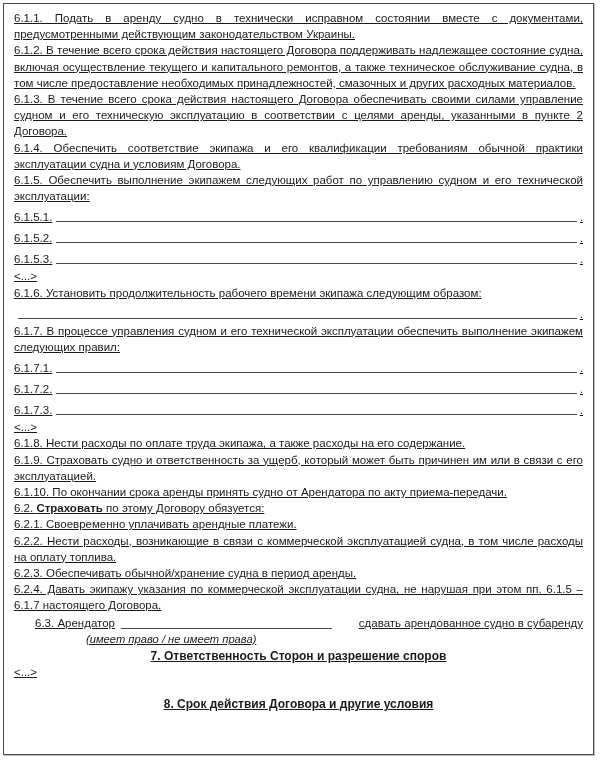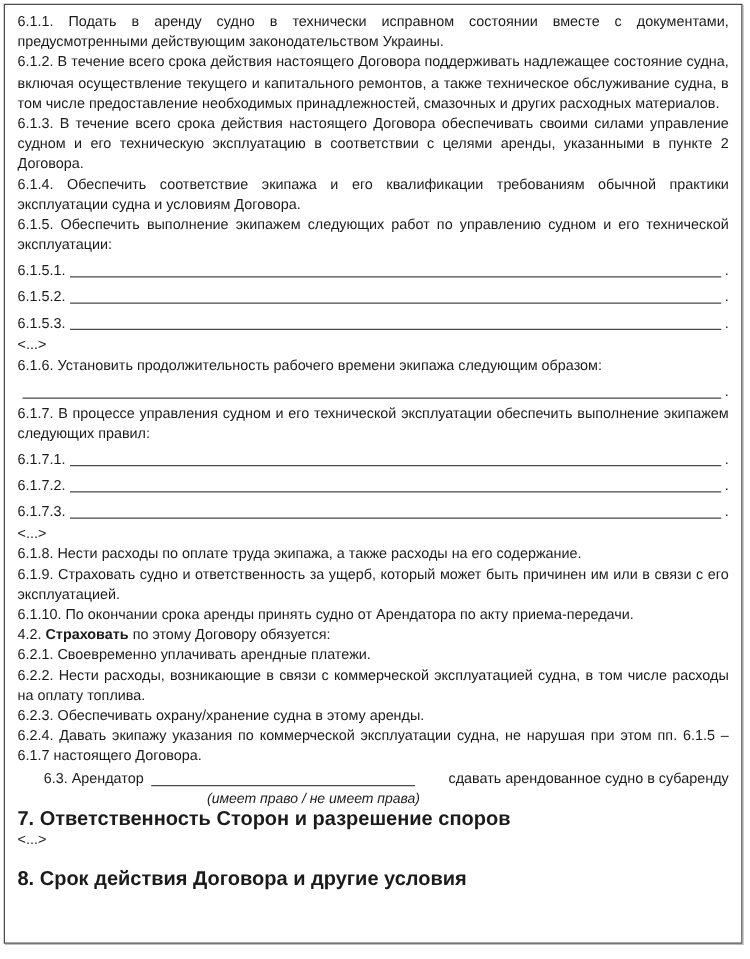--- a/index.html
+++ b/index.html
@@ -21,20 +21,21 @@
     top: 3px;
     width: 591px;
     height: 752px;
     box-sizing: border-box;
     border: 1.6px solid #4b4b4b;
     box-shadow: 1px 1px 0 #bdbdbd;
     padding: 6px 10px 0 10px;
     overflow: hidden;
     font-size: 11.5px;
     line-height: 16.2px;
+    text-decoration: underline;
   }
   p.cl {
     margin: 0;
     text-align: justify;
   }
   p.ph {
     margin: 0;
     text-align: left;
   }
   .blank-row {
@@ -72,26 +73,26 @@
     margin: 0 6px 3px 6px;
     height: 10px;
     max-width: 260px;
   }
   .hint {
     font-style: italic;
     font-size: 11.2px;
     line-height: 15px;
     width: 250px;
     margin-left: 72px;
-    text-align: right;
+    text-align: left;
   }
   h3.sec {
     margin: 1px 0 0 0;
-    text-align: left;
-    font-size: 16px;
+    text-align: center;
+    font-size: 12px;
     line-height: 16.2px;
     font-weight: bold;
   }
   h3.sec-gap {
     margin-top: 16px;
   }
   .b { font-weight: bold; }
 </style>
 </head>
 <body>
@@ -146,25 +147,25 @@
     <span class="uline"></span>
     <span class="dot">.</span>
   </div>
 
   <p class="ph">&lt;...&gt;</p>
 
   <p class="cl">6.1.8. Нести расходы по оплате труда экипажа, а также расходы на его содержание.</p>
   <p class="cl">6.1.9. Страховать судно и ответственность за ущерб, который может быть причинен им или в связи с его эксплуатацией.</p>
   <p class="cl">6.1.10. По окончании срока аренды принять судно от Арендатора по акту приема-передачи.</p>
 
-  <p class="cl"><span>4.2. </span><span class="b">Страховать</span><span> по этому Договору обязуется:</span></p>
+  <p class="cl"><span>6.2. </span><span class="b">Страховать</span><span> по этому Договору обязуется:</span></p>
 
   <p class="cl">6.2.1. Своевременно уплачивать арендные платежи.</p>
   <p class="cl">6.2.2. Нести расходы, возникающие в связи с коммерческой эксплуатацией судна, в том числе расходы на оплату топлива.</p>
-  <p class="cl">6.2.3. Обеспечивать охрану/хранение судна в этому аренды.</p>
+  <p class="cl">6.2.3. Обеспечивать обычной/хранение судна в период аренды.</p>
   <p class="cl">6.2.4. Давать экипажу указания по коммерческой эксплуатации судна, не нарушая при этом пп. 6.1.5 – 6.1.7 настоящего Договора.</p>
 
   <div class="row63">
     <span class="lead">6.3. Арендатор</span>
     <span class="uline63"></span>
     <span class="trail">сдавать арендованное судно в субаренду</span>
   </div>
   <div class="hint">(имеет право / не имеет права)</div>
 
   <h3 class="sec">7. Ответственность Сторон и разрешение споров</h3>

